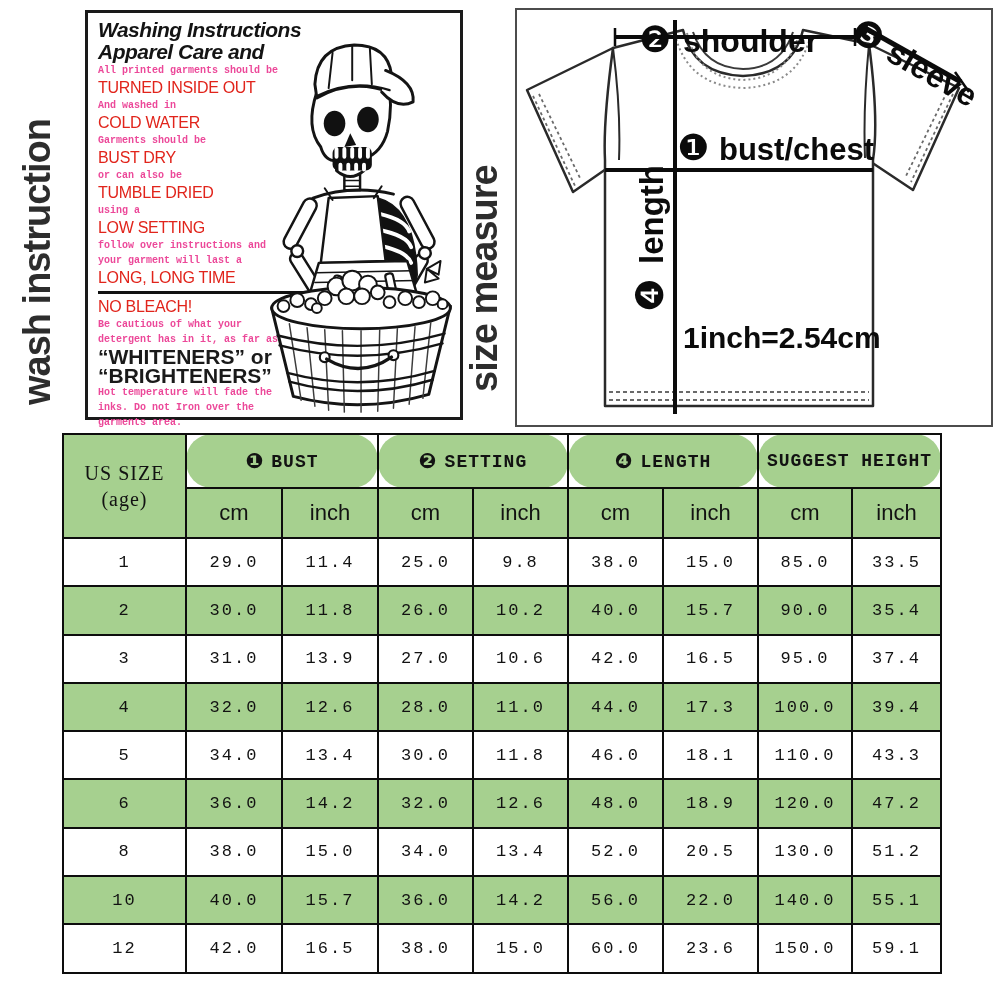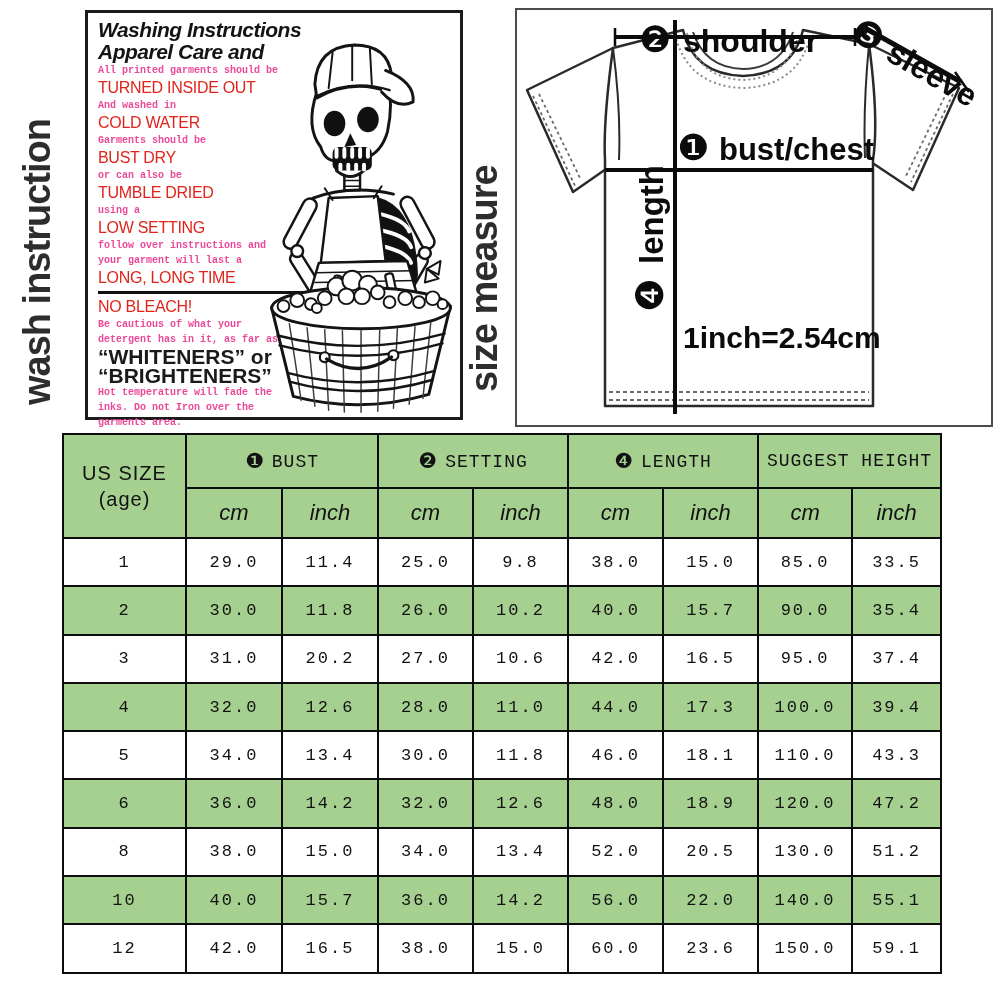--- a/index.html
+++ b/index.html
@@ -50,25 +50,25 @@
   #size-table{
     position:absolute;left:62px;top:433px;width:878px;
     border-collapse:collapse;table-layout:fixed;
     background:#fff;
   }
   #size-table th,#size-table td{
     border:2px solid #0d0d0d;text-align:center;vertical-align:middle;
     color:#121212;padding:0;
   }
   #size-table thead th{background:var(--green);}
-  .corner-cell{font-family:Liberation Sans, sans-serif;font-size:20px;letter-spacing:1px;font-weight:normal;}
+  .corner-cell{font-family:Liberation Serif, serif;font-size:20px;letter-spacing:1px;font-weight:normal;}
   .corner-cell div{line-height:26px;}
-  .group-cell{height:52px;font-family:"Liberation Mono",monospace;font-size:18px;letter-spacing:1px;font-weight:normal;}
+  .group-cell{height:52px;font-family:"Liberation Mono",monospace;font-size:18px;letter-spacing:1px;font-weight:bold;border-radius:26px;}
   .group-cell .badge{font-family:"DejaVu Sans",sans-serif;font-size:21px;margin-right:7px;vertical-align:-1px;}
-  .unit-cell{height:48px;font-family:"Liberation Sans",sans-serif;font-size:22px;font-weight:normal;font-style:italic;}
+  .unit-cell{height:48px;font-family:"Liberation Sans",sans-serif;font-size:22px;font-weight:normal;}
   #size-table tbody td{
     height:46.3px;font-family:"Liberation Mono",monospace;font-size:17px;letter-spacing:2px;
   }
   #size-table tbody tr.stripe td{background:var(--green);}
 </style>
 </head>
 <body>
 
 <div id="canvas">
 
@@ -282,21 +282,21 @@
           <td>26.0</td>
           <td>10.2</td>
           <td>40.0</td>
           <td>15.7</td>
           <td>90.0</td>
           <td>35.4</td>
         </tr>
         <tr>
           <td>3</td>
           <td>31.0</td>
-          <td>20.2</td>
+          <td>13.9</td>
           <td>27.0</td>
           <td>10.6</td>
           <td>42.0</td>
           <td>16.5</td>
           <td>95.0</td>
           <td>37.4</td>
         </tr>
         <tr class="stripe">
           <td>4</td>
           <td>32.0</td>

